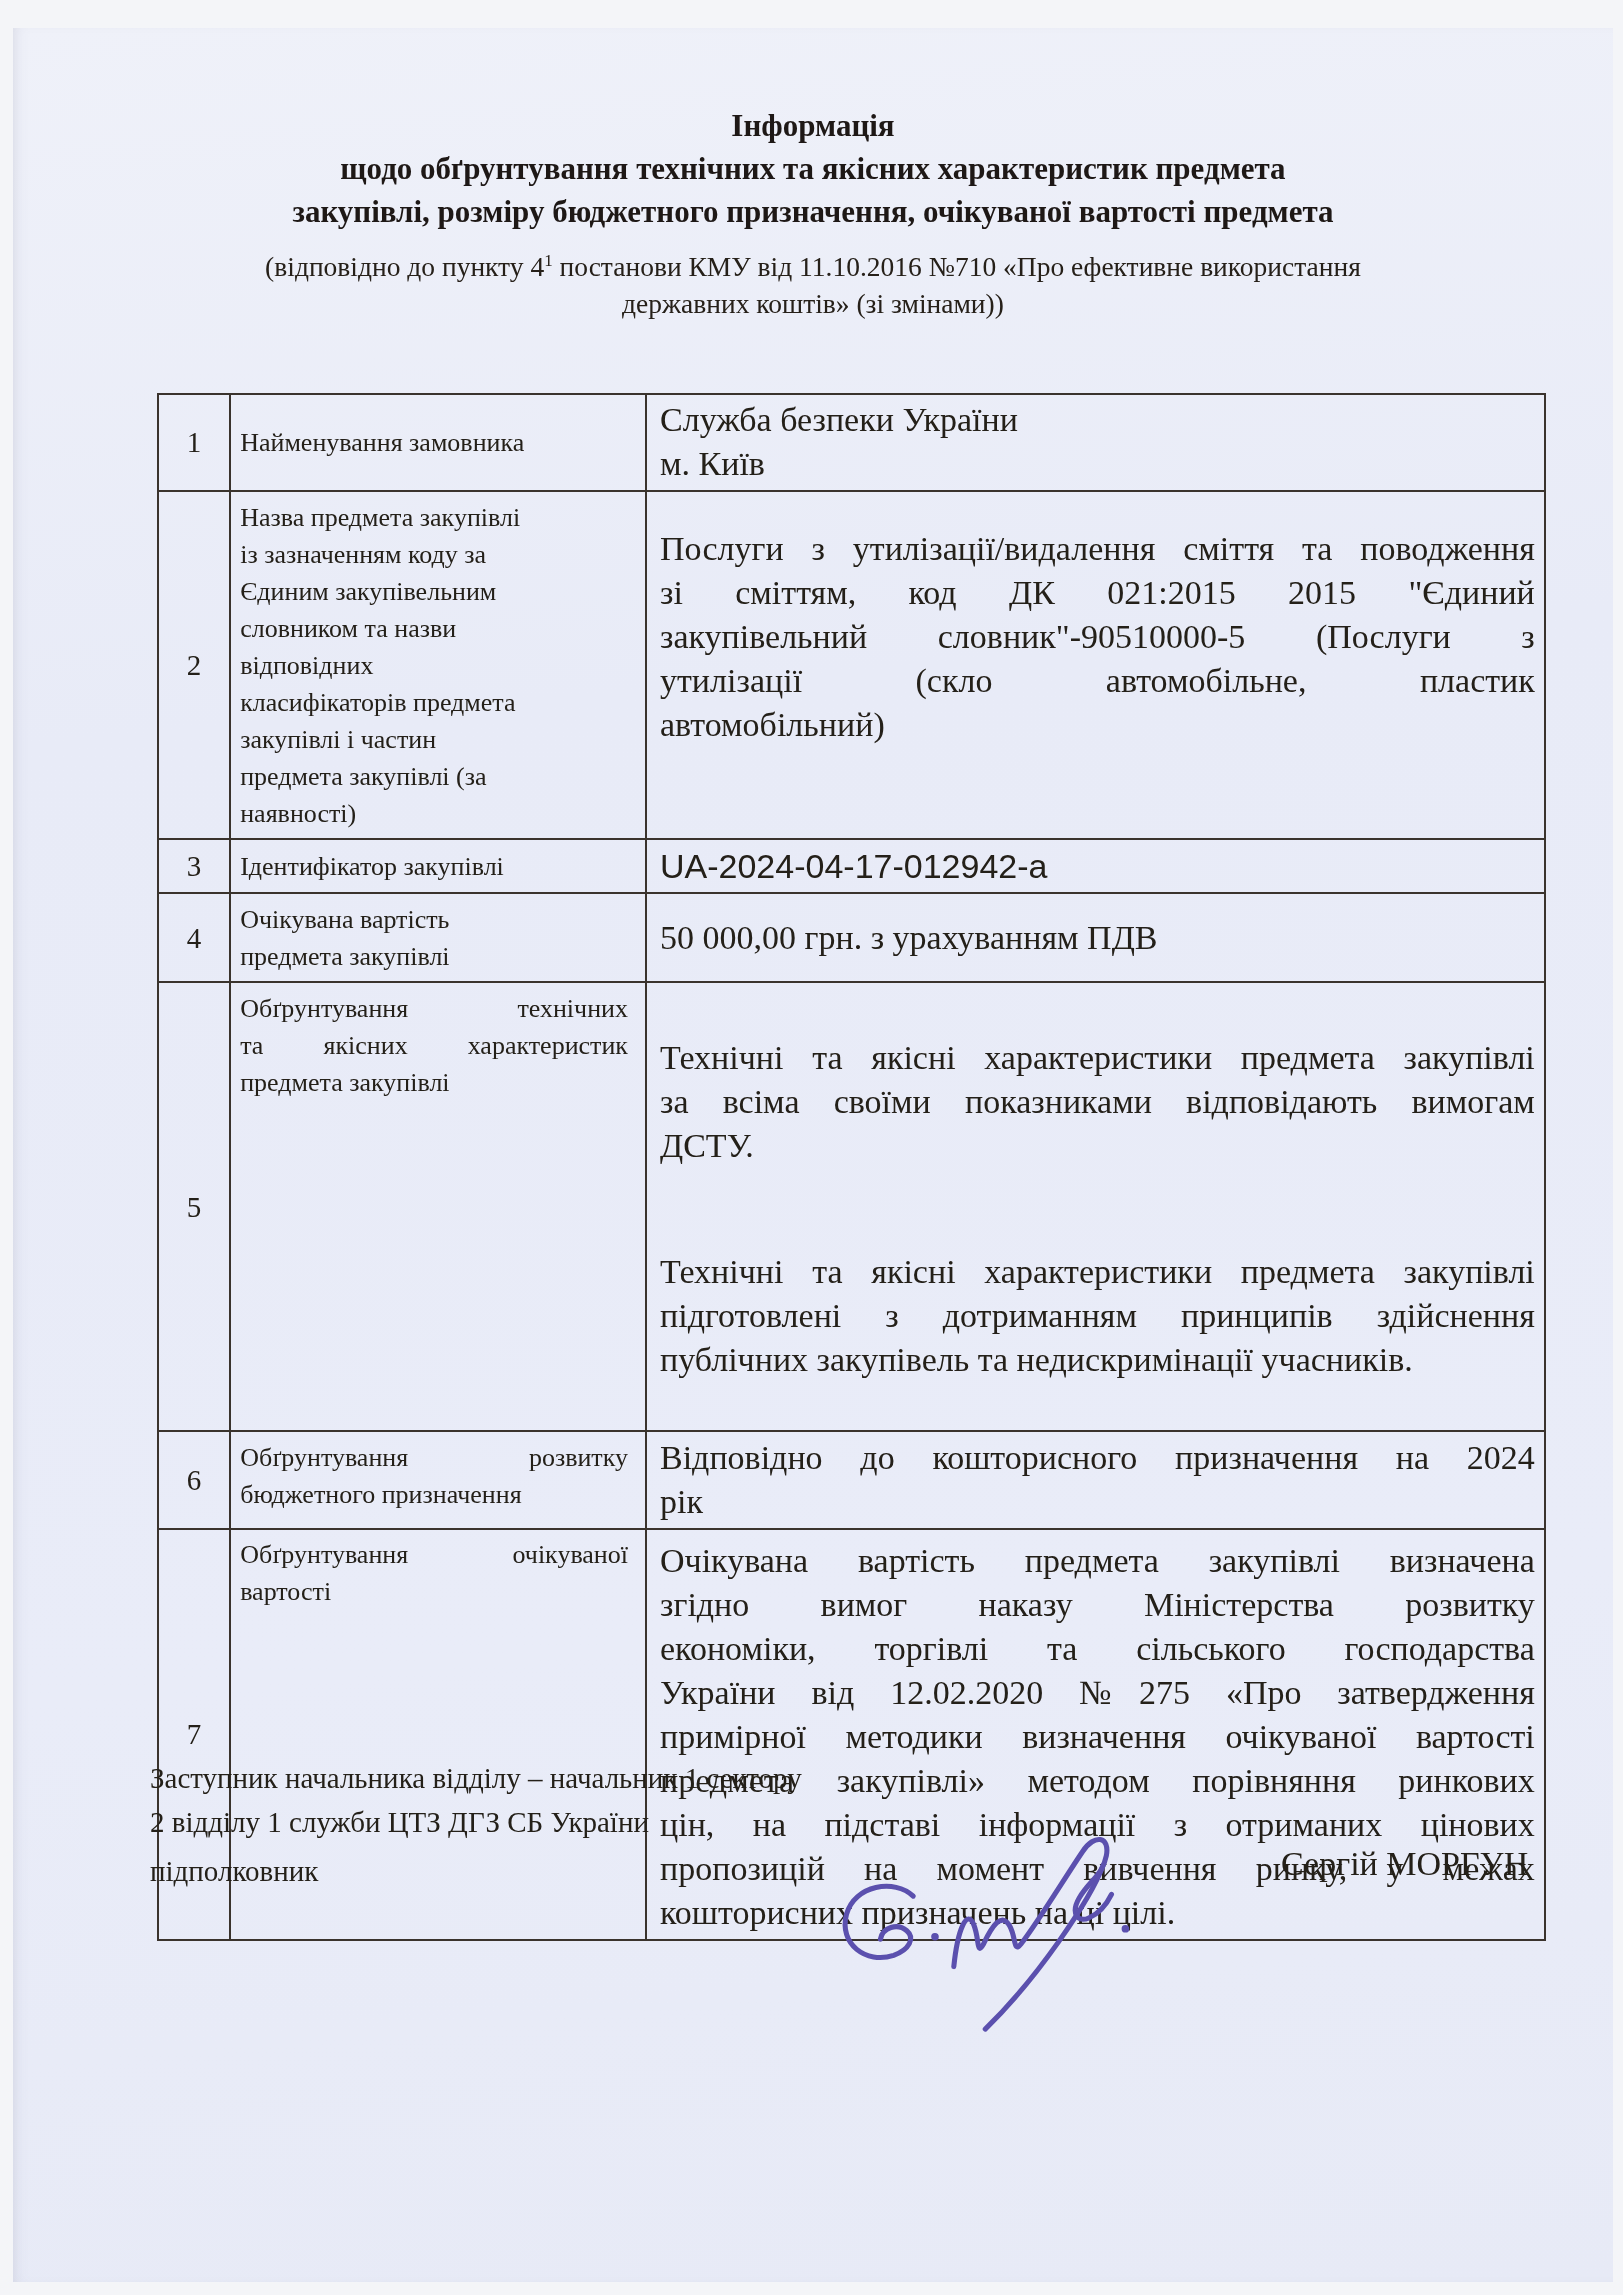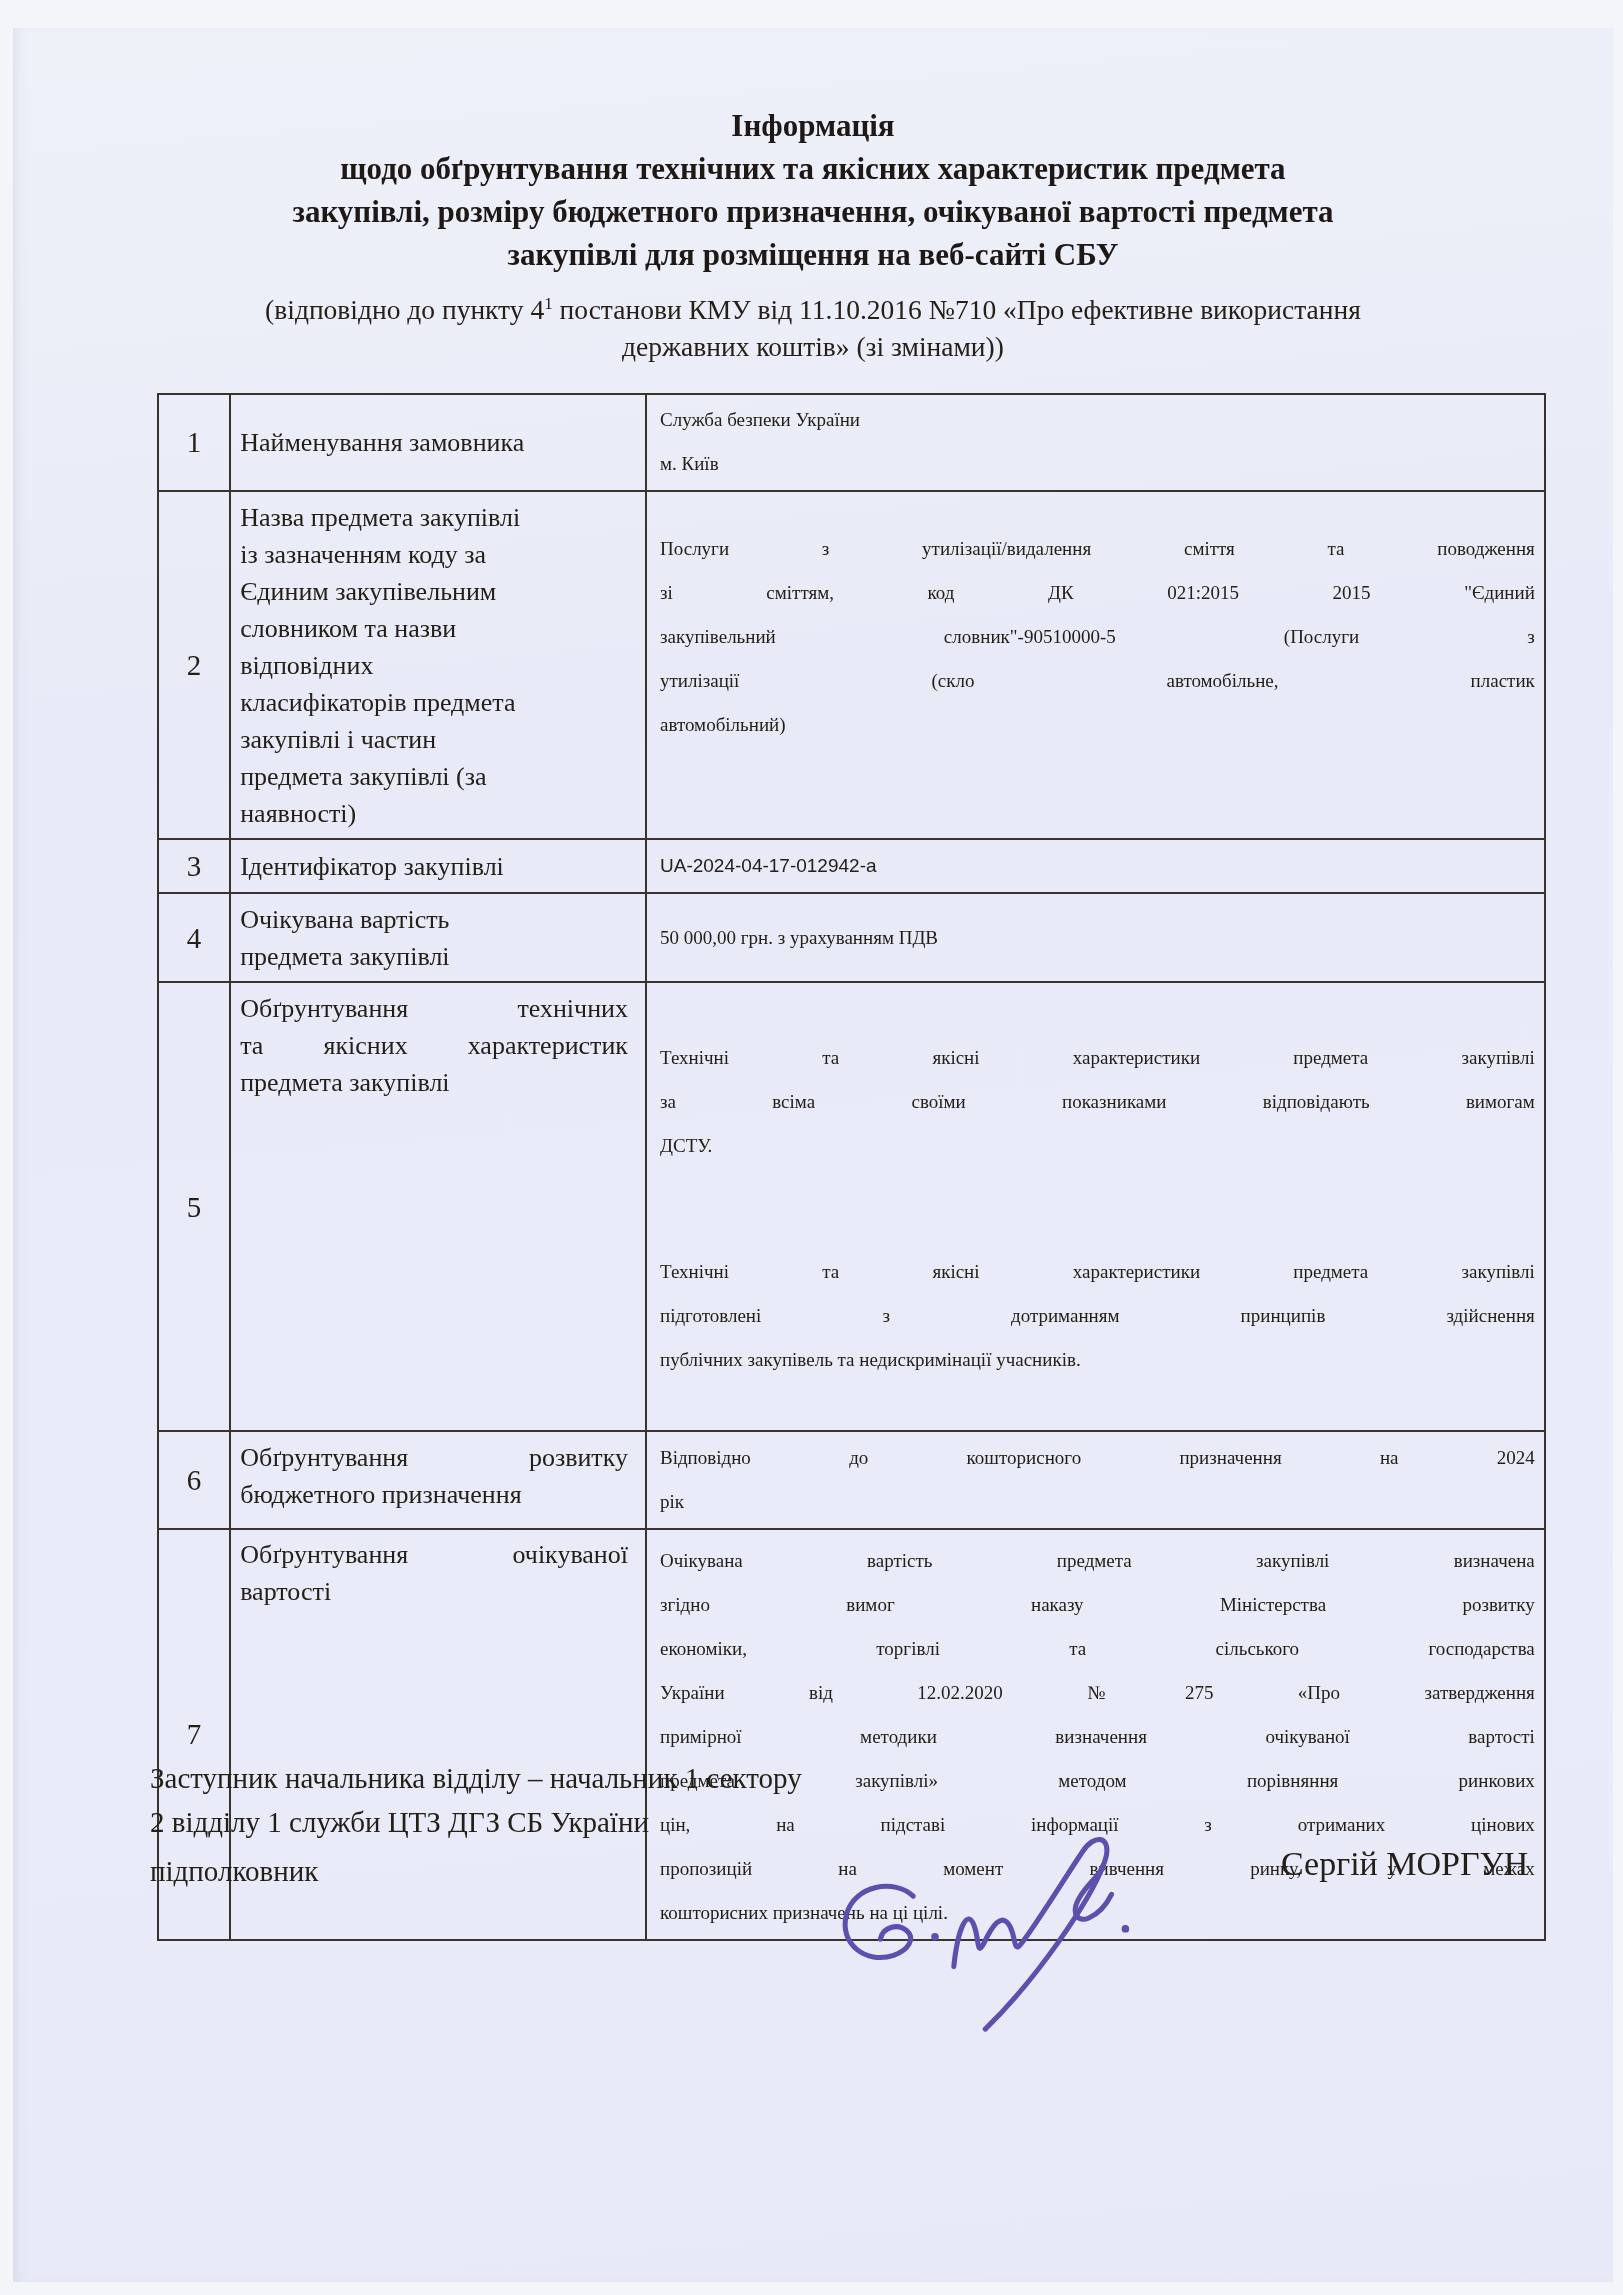--- a/index.html
+++ b/index.html
@@ -19,21 +19,21 @@
   .t-line{font-weight:700;font-size:31px;line-height:43px;color:#1e1816;}
   .doc-note{margin-top:15px;font-size:27.5px;line-height:37px;font-weight:400;color:#262019;}
   .doc-note sup{font-size:17px;vertical-align:super;line-height:0;}
   
   table.doc-table{
     position:absolute;left:144px;top:365px;width:1386px;
     border-collapse:collapse;table-layout:fixed;
   }
   .doc-table td{
     border:2px solid #3a332d;
-    font-size:19px;line-height:44px;color:#242019;
+    font-size:34px;line-height:44px;color:#242019;
     vertical-align:top;overflow:hidden;
   }
   td.num{
     text-align:center;vertical-align:middle;
     font-size:29px;padding:0;
   }
   td.lbl{
     padding:6.5px 17px 6.5px 9.2px;
     font-size:26px;line-height:37px;white-space:pre-line;
   }
@@ -55,21 +55,20 @@
 </style>
 </head>
 <body>
 
 <div class="paper">
 
   <header class="doc-head">
     <div class="t-line">Інформація</div>
     <div class="t-line">щодо обґрунтування технічних та якісних характеристик предмета</div>
     <div class="t-line">закупівлі, розміру бюджетного призначення, очікуваної вартості предмета</div>
-    <div class="t-line">закупівлі для розміщення на веб-сайті СБУ</div>
     <div class="doc-note">
       <span>(відповідно до пункту 4</span><sup>1</sup><span> постанови КМУ від 11.10.2016 №710 «Про ефективне використання</span><br>
       <span>державних коштів» (зі змінами))</span>
     </div>
   </header>
 
   <table class="doc-table">
     <colgroup>
         <col style="width:72px">
         <col style="width:416px">

